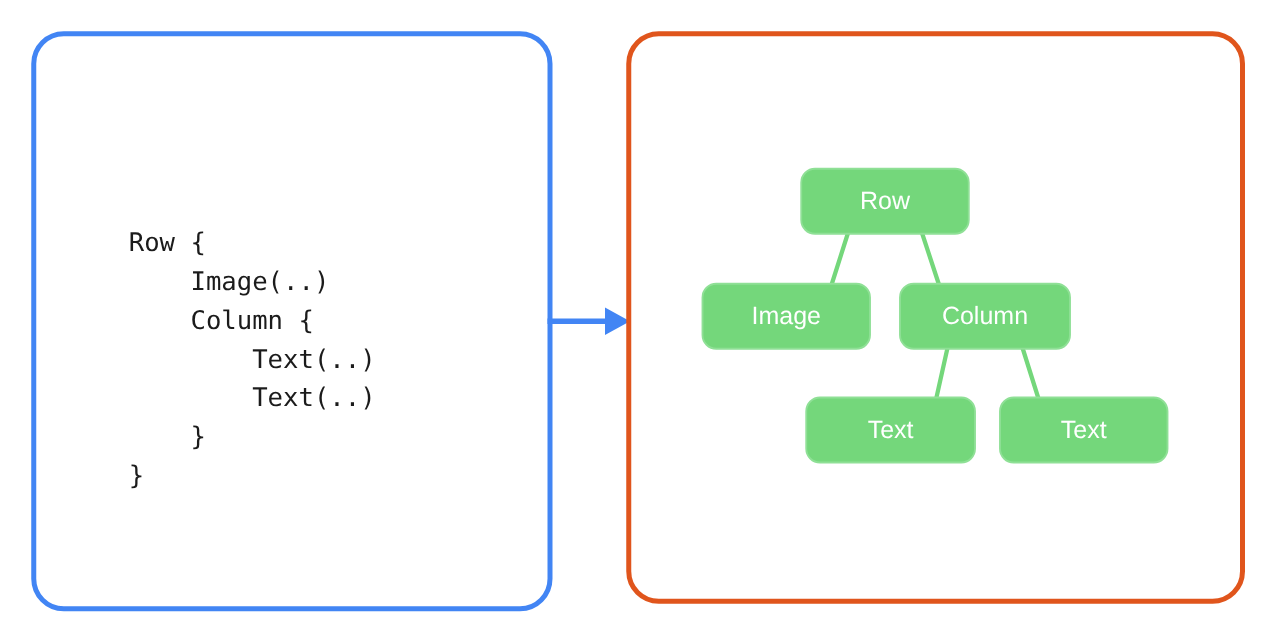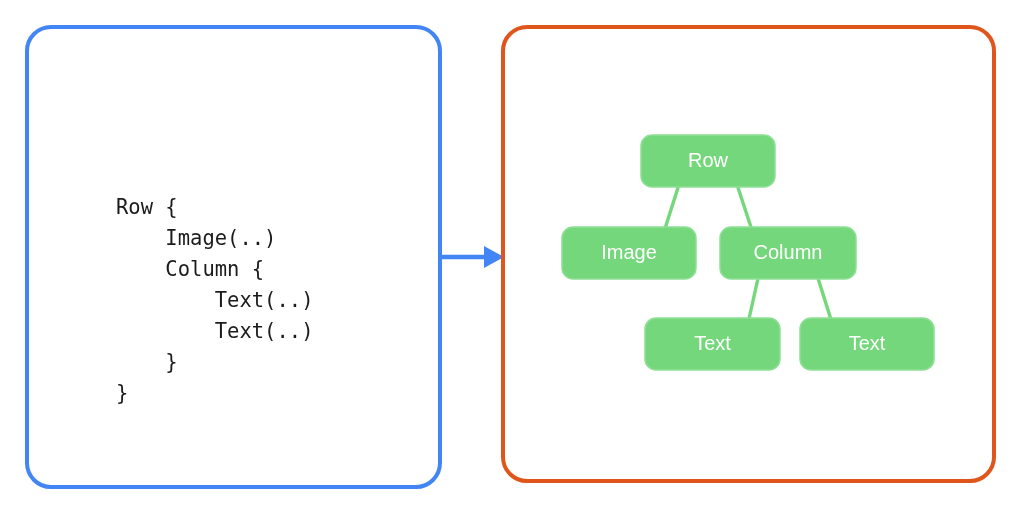--- a/index.html
+++ b/index.html
@@ -43,21 +43,21 @@
     height: 458px;
     border: 4px solid #E0551C;
     border-radius: 26px;
   }
 
   
   #code-block {
     position: absolute;
     left: 74px;
     top: 150px;
-    margin: 13px;
+    margin: 0;
     font-family: "DejaVu Sans Mono", "Liberation Mono", monospace;
     font-size: 20.5px;
     line-height: 31px;
     color: #1b1b1b;
     white-space: pre;
     letter-spacing: 0px;
   }
 
   
   #arrow-svg {

